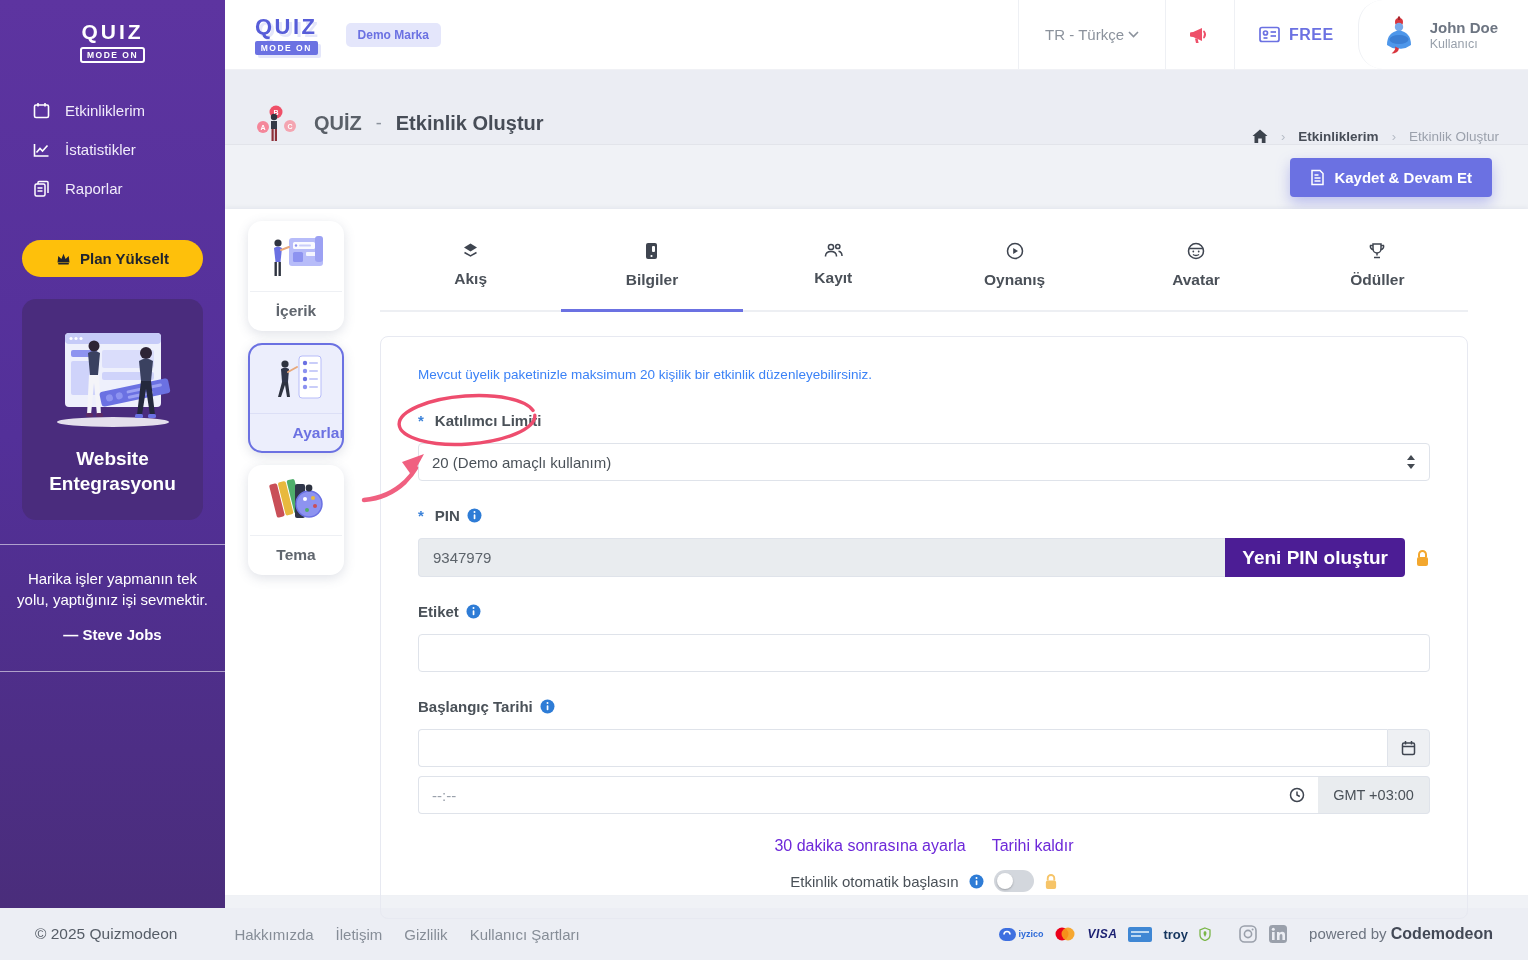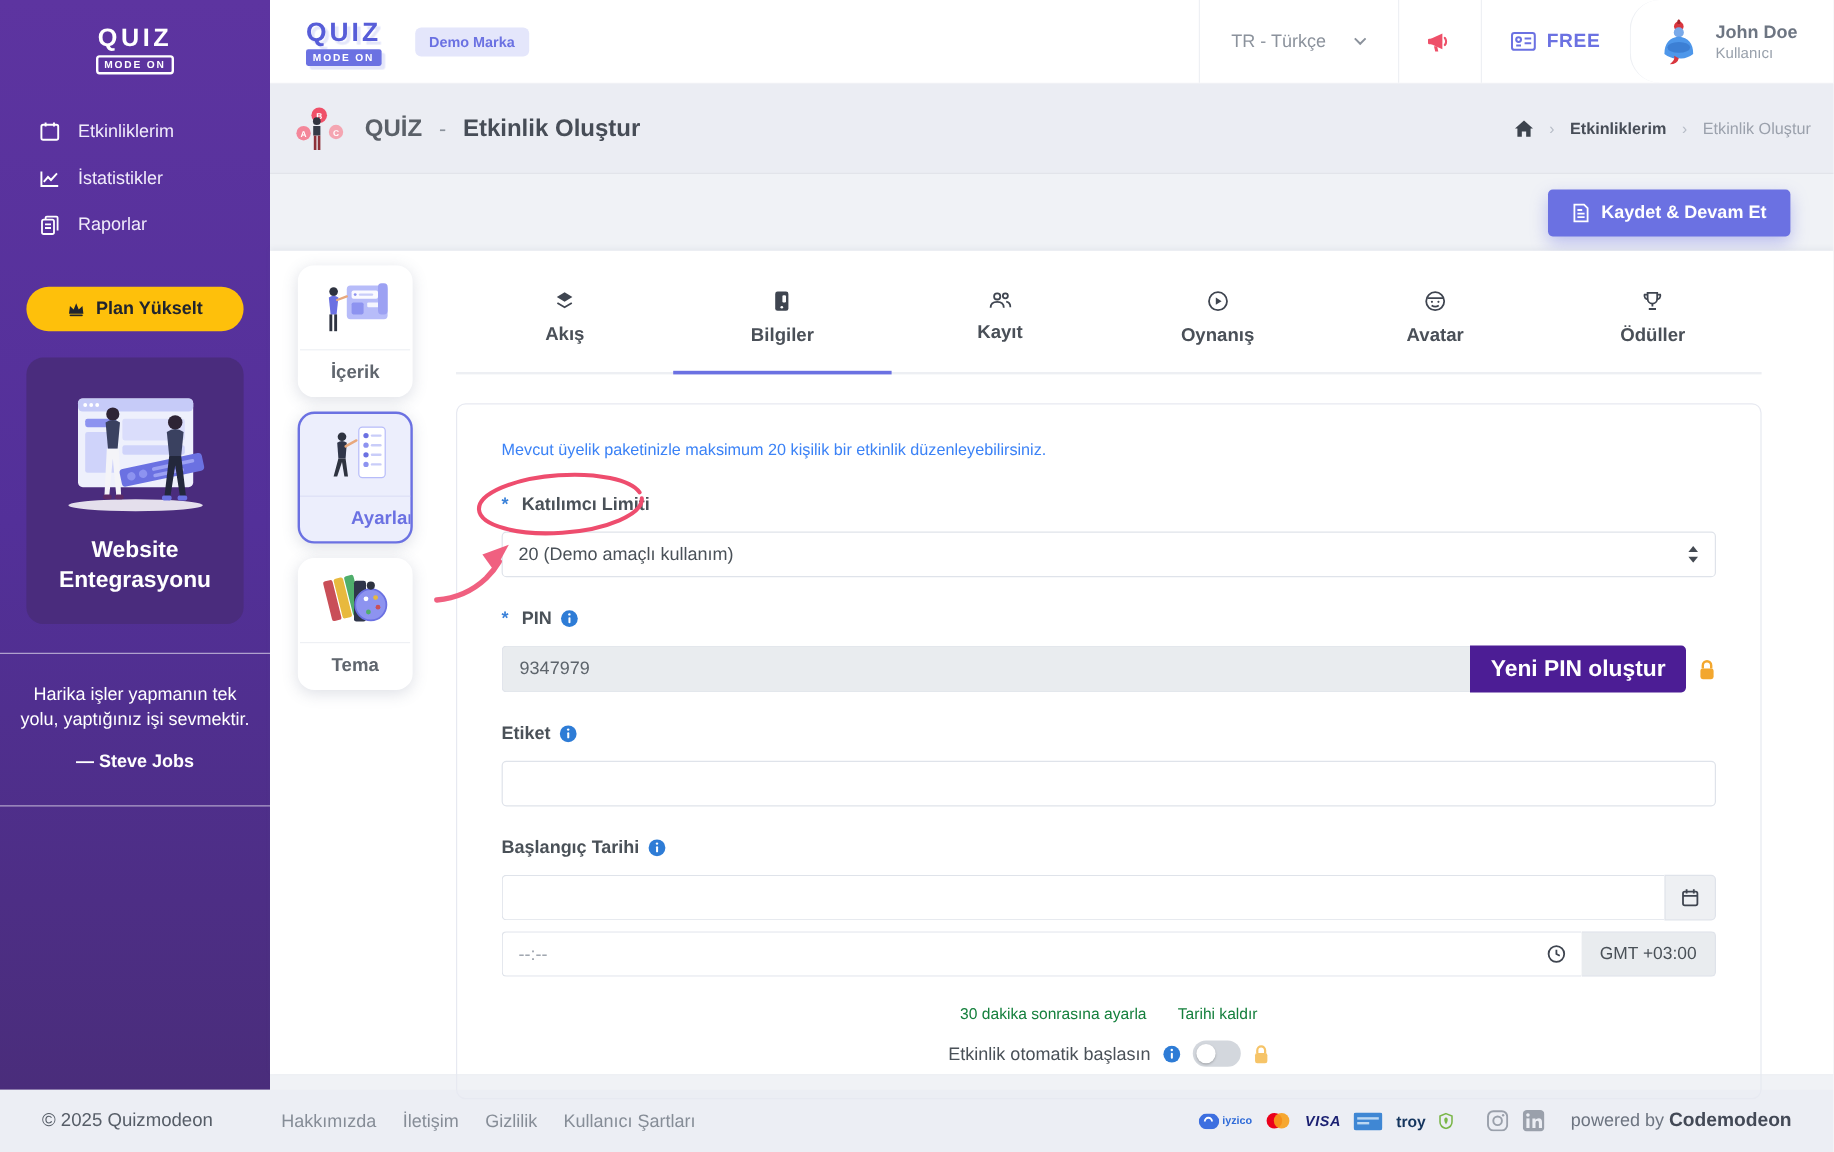--- a/index.html
+++ b/index.html
@@ -25,28 +25,28 @@
   
   .main { flex:1; min-width:0; display:flex; flex-direction:column; background:#f0f2f6; }
 
   .topbar { height:70px; background:#fff; display:flex; align-items:center; padding-left:30px; border-bottom:1px solid #f0f1f5; flex-shrink:0; }
   .tb-logo { text-align:center; filter:drop-shadow(3px 3px 0 rgba(108,114,226,.18)); }
   .tb-logo .l1 { font-size:22px; font-weight:bold; letter-spacing:2.5px; color:#575dd8; }
   .tb-logo .l2 { display:block; background:#6b71e2; color:#fff; border-radius:2px; font-size:8.5px; font-weight:bold; letter-spacing:1.5px; padding:2px 5px; margin-top:1px; }
   .demo-badge { margin-left:28px; background:#e4e6fb; color:#6b71e2; font-size:12px; font-weight:bold; padding:5px 12px; border-radius:5px; }
   .tb-right { margin-left:auto; display:flex; align-items:stretch; height:100%; }
   .tb-sec { display:flex; align-items:center; border-left:1px solid #eef0f4; cursor:pointer; }
-  .lang { padding:0 26px; color:#8b929c; font-size:15px; gap:23px; }
+  .lang { padding:0 26px; color:#8b929c; font-size:15px; gap:4px; }
   .announce { padding:0 23px; }
   .plan { padding:12px 24px; color:#6b71e2; font-weight:bold; font-size:16px; gap:9px; letter-spacing:.5px; }
   .user { padding:0 30px 0 20px; gap:11px;border-radius:25px; }
   .user-name { font-size:15px; color:#6d7582; font-weight:bold; }
   .user-role { font-size:12.5px; color:#98a0ab; margin-top:1px; }
 
-  .crumb-bar { height:75px; background:#ebedf3; border-bottom:1px solid #e2e4ea; display:flex; align-items:center; padding:0 19px; flex-shrink:0; }
+  .crumb-bar { height:75px; background:#ebedf3; border-bottom:1px solid #e2e4ea; display:flex; align-items:flex-end; padding:0 29px; flex-shrink:0; }
   .crumb-title { display:flex; align-items:center; gap:14px; }
   .crumb-title .brand { font-size:20px; font-weight:bold; color:#5a6068; }
   .crumb-title .sep { font-size:18px; color:#8b929c; }
   .crumb-title .page { font-size:20px; font-weight:bold; color:#474d57; }
   .crumbs { margin-left:auto; display:flex; align-items:center; gap:13px; font-size:13.5px; }
   .crumbs .chev { color:#b6bcc6; font-size:13px; }
   .crumbs .c1 { color:#474d57; font-weight:bold; }
   .crumbs .c2 { color:#9ba1ac; }
 
   .content { flex:1; display:flex; flex-direction:column; min-height:0; }
@@ -88,21 +88,21 @@
 
   .date-row { margin-top:13px; display:flex; }
   .date-input { flex:1; height:38px; background:#fff; border:1px solid #dfe3ea; border-right:none; border-radius:4px 0 0 4px; }
   .date-addon { width:43px; height:38px; background:#eef0f3; border:1px solid #dfe3ea; border-radius:0 4px 4px 0; display:flex; align-items:center; justify-content:center; cursor:pointer; }
 
   .time-row { margin-top:9px; display:flex; }
   .time-input { flex:1; height:38px; background:#fff; border:1px solid #dfe3ea; border-right:none; border-radius:4px 0 0 4px; display:flex; align-items:center; justify-content:space-between; padding:0 13px; font-size:15px; color:#9aa1ab; }
   .tz-addon { width:112px; height:38px; background:#e9ecef; border:1px solid #dfe3ea; border-left:none; border-radius:0 4px 4px 0; display:flex; align-items:center; justify-content:center; font-size:14.5px; color:#4a5158; }
 
   .links-row { margin-top:23px; display:flex; justify-content:center; gap:26px; }
-  .blue-link { color:#15803d; font-size:13px; cursor:pointer; }
+  .blue-link { color:#6d28d9; font-size:16px; cursor:pointer; }
   .toggle-row { margin-top:15px; display:flex; justify-content:center; align-items:center; gap:10px; font-size:15px; color:#4a5158; }
   .switch { width:40px; height:22px; border-radius:11px; background:#d3d7dd; position:relative; cursor:pointer; }
   .switch .knob { position:absolute; left:3px; top:3px; width:16px; height:16px; border-radius:50%; background:#fff; box-shadow:0 1px 2px rgba(0,0,0,.25); }
 
   
   .footer { height:52px; background:#eceef4; display:flex; align-items:center; padding:0 35px; flex-shrink:0; }
   .f-copy { font-size:15.5px; color:#565d67; }
   .f-links { display:flex; gap:22px; margin-left:57px; }
   .f-link { font-size:15px; color:#868d97; cursor:pointer; }
   .f-right { margin-left:auto; display:flex; align-items:center; }

